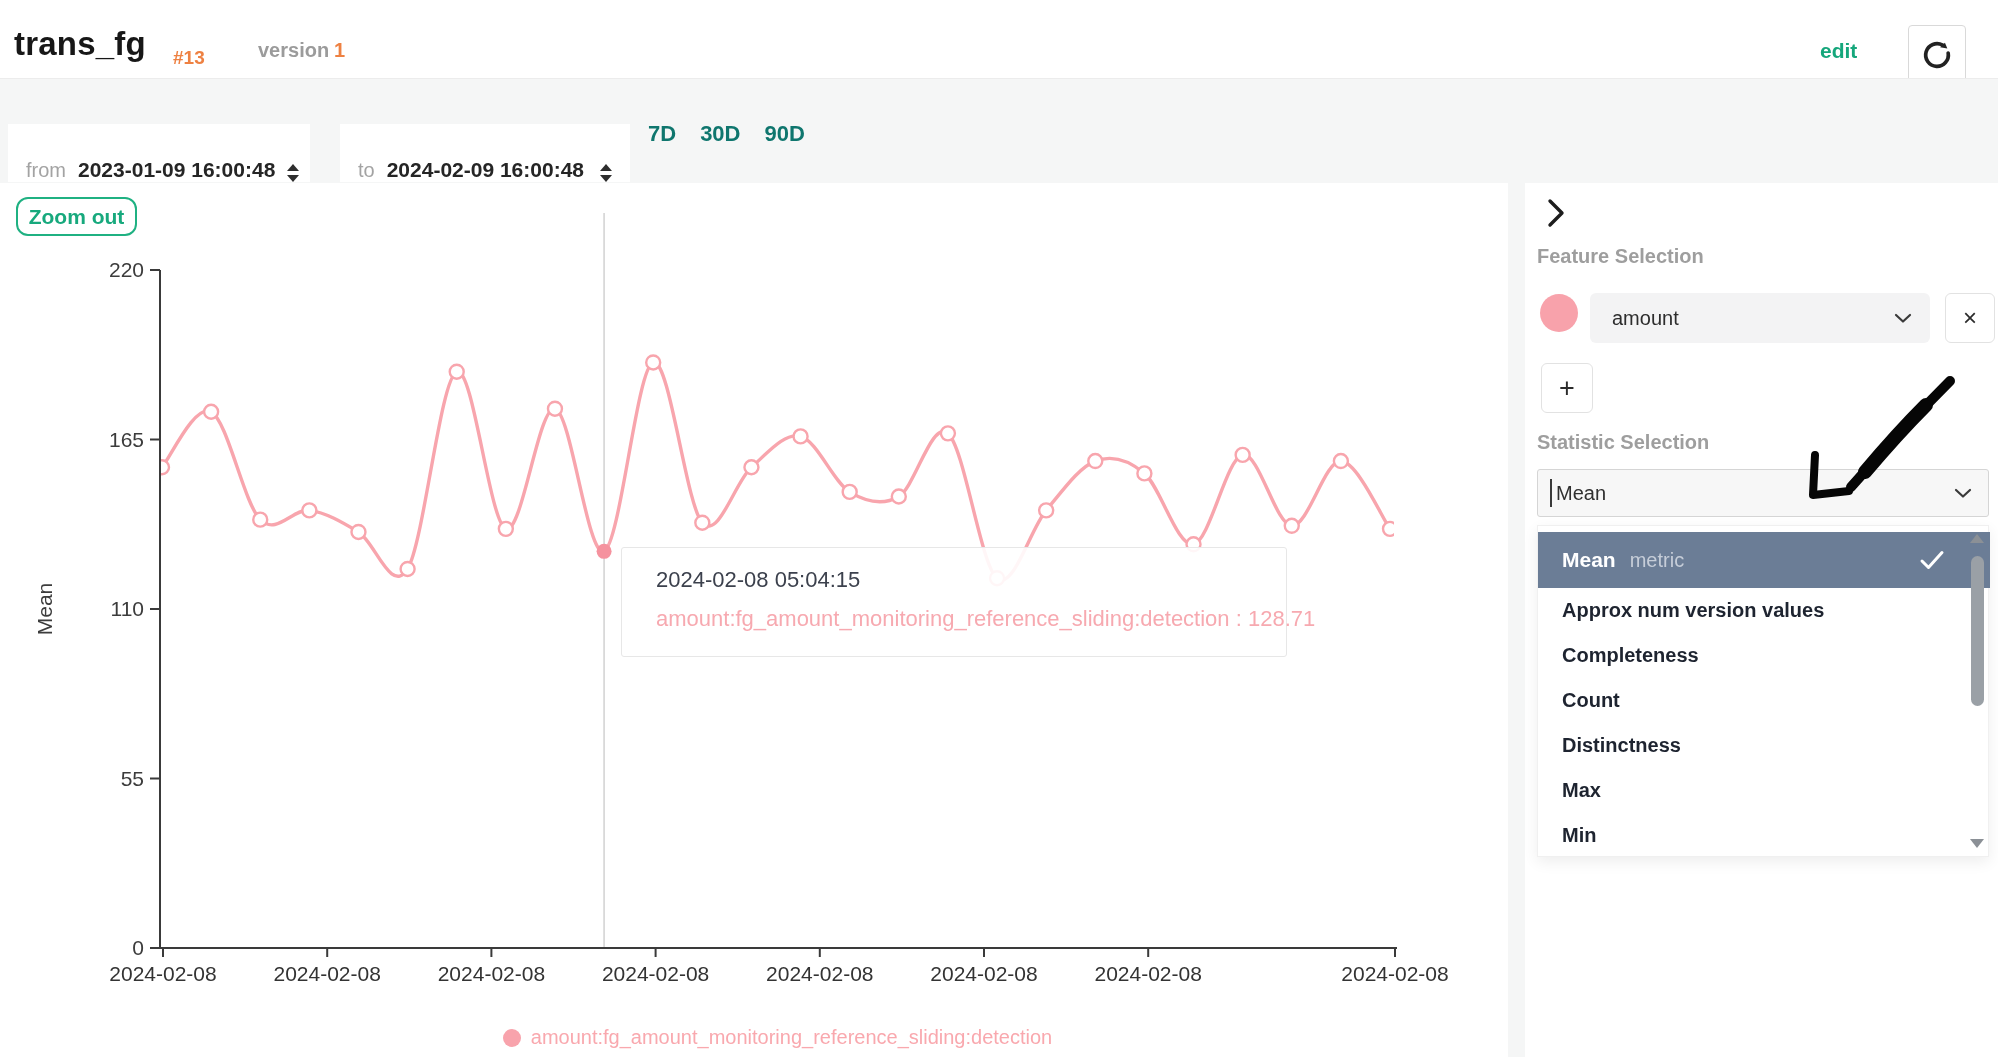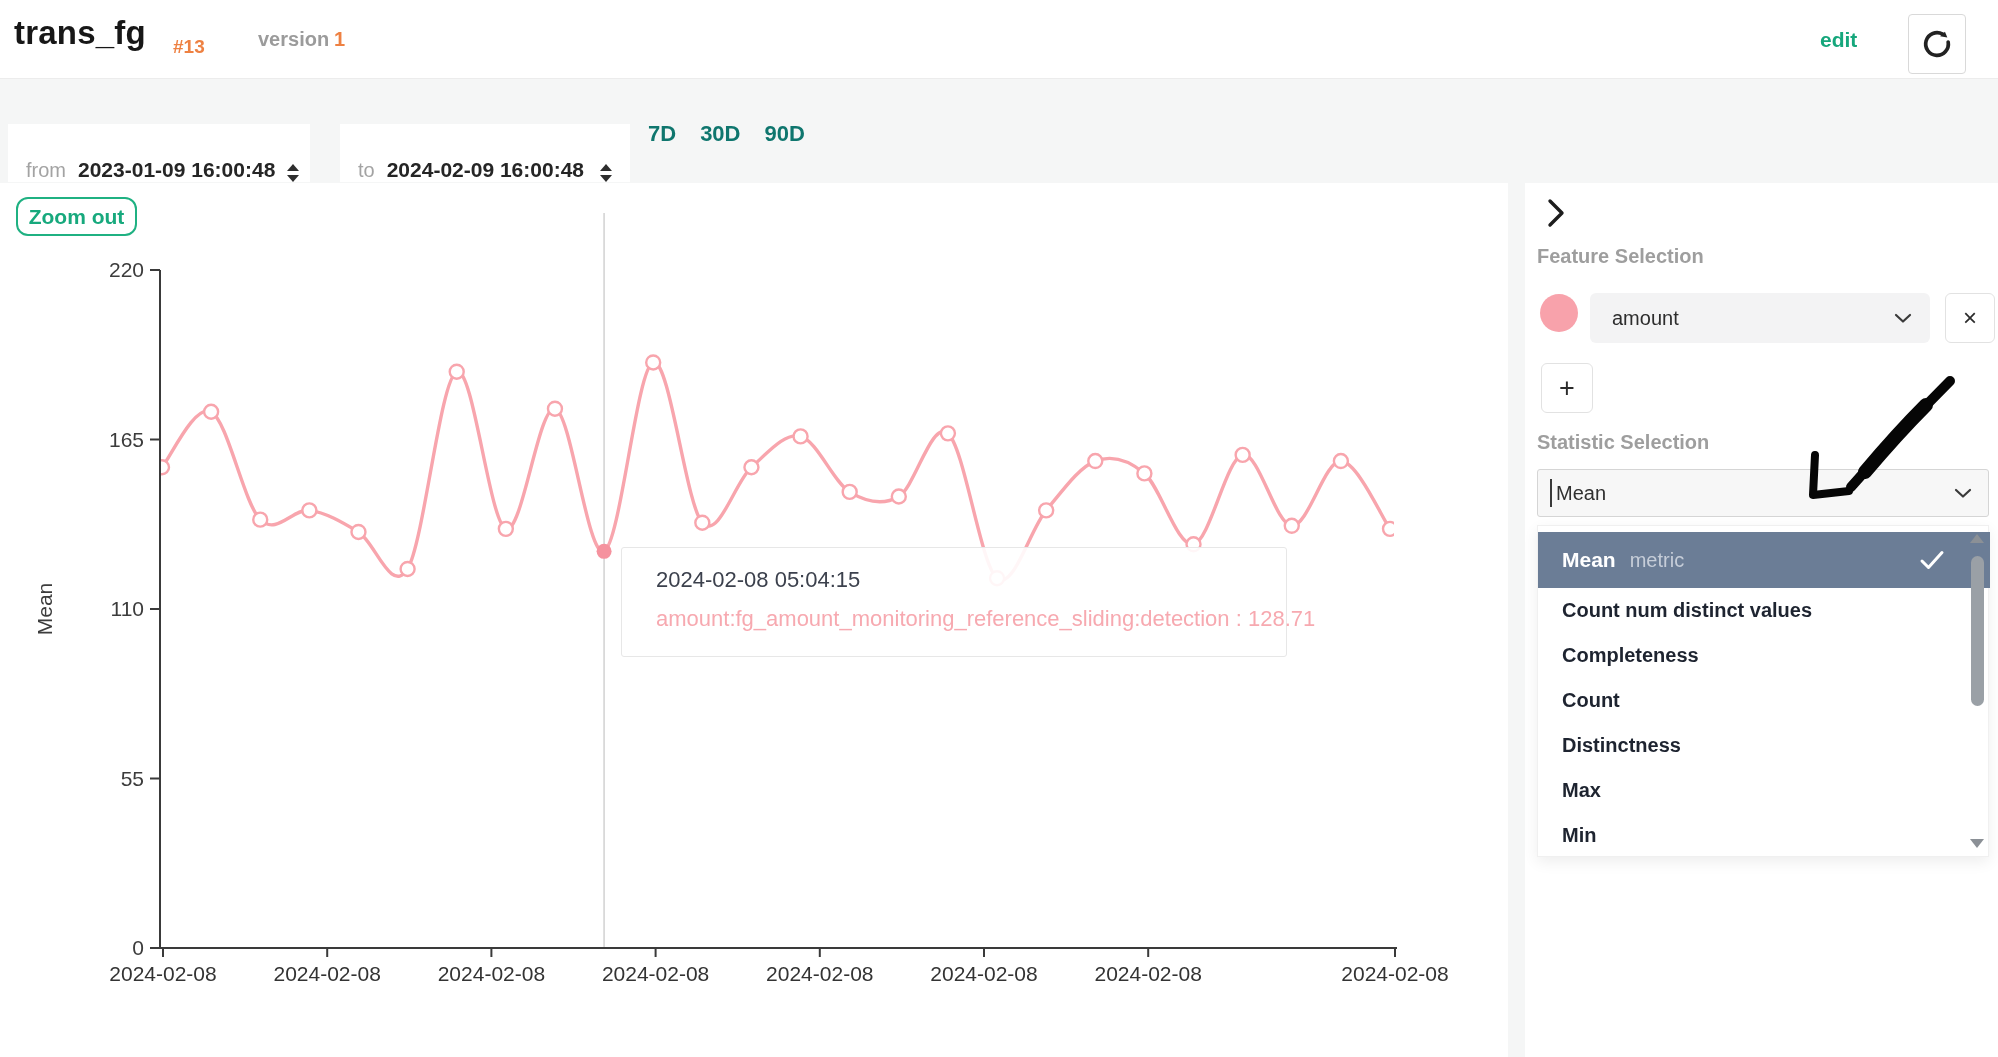--- a/index.html
+++ b/index.html
@@ -1,20 +1,20 @@
 <!DOCTYPE html>
 <html><head>
 <meta charset="utf-8">
 <style>
   * { margin:0; padding:0; box-sizing:border-box; }
   html,body { width:1998px; height:1057px; overflow:hidden; background:#fff;
     font-family:"Liberation Sans", sans-serif; color:#2b2b2b; }
 
   
-  .app-header { position:absolute; left:0; top:0; width:1744px; height:78px; background:#fff;padding-left:36px; }
+  .app-header { position:absolute; left:0; top:11px; width:1744px; height:78px; background:#fff;padding-left:36px; }
   .title { position:absolute; left:14px; top:14px; font-size:33px; font-weight:bold; color:#171717; letter-spacing:.2px; }
   .id-badge { position:absolute; left:173px; top:36px; font-size:19px; font-weight:bold; color:#ee8142; }
   .version-label { position:absolute; left:258px; top:28px; font-size:20px; font-weight:bold; color:#9b9b9b; }
   .version-value { position:absolute; left:334px; top:28px; font-size:20px; font-weight:bold; color:#ee8142; }
   .edit-link { position:absolute; left:1820px; top:28px; font-size:21px; font-weight:bold; color:#16a77c; cursor:pointer; }
   .refresh-btn { position:absolute; left:1908px; top:14px; width:58px; height:60px; background:#fff;
     border:1px solid #d9d9d9; border-radius:4px; display:flex; align-items:center; justify-content:center; cursor:pointer; }
 
   
   .page { position:absolute; left:0; top:78px; width:1998px; height:979px; background:#f5f6f6; border-top:1px solid #ececec; }
@@ -197,20 +197,24 @@
           <circle cx="1242.64" cy="271.9090909090909" r="7" fill="#fff" stroke="#f8a5ad" stroke-width="2.4"></circle>
           <circle cx="1291.76" cy="342.7909090909091" r="7" fill="#fff" stroke="#f8a5ad" stroke-width="2.4"></circle>
           <circle cx="1340.88" cy="278.0727272727273" r="7" fill="#fff" stroke="#f8a5ad" stroke-width="2.4"></circle>
           <circle cx="1390" cy="345.8727272727273" r="7" fill="#fff" stroke="#f8a5ad" stroke-width="2.4"></circle>
         </g>
       </svg>
     <div class="tooltip">
       <div class="tooltip-time">2024-02-08 05:04:15</div>
       <div class="tooltip-series">amount:fg_amount_monitoring_reference_sliding:detection : 128.71</div>
     </div>
+    <div class="legend">
+      <span class="legend-dot"></span>
+      <span class="legend-text">amount:fg_amount_monitoring_reference_sliding:detection</span>
+    </div>
   </div>
 
   <div class="side-panel">
     <div class="collapse-btn">
       <span style="display:flex;">
         <svg width="22" height="34" viewBox="0 0 22 34">
           <polyline points="5,5 17,17 5,29" fill="none" stroke="#1d1d1d" stroke-width="3.4" stroke-linecap="round" stroke-linejoin="round"></polyline>
         </svg>
       </span>
     </div>
@@ -245,21 +249,21 @@
       <div class="dd-selected">
         <span class="dd-selected-label">Mean</span>
         <span class="dd-selected-tag">metric</span>
         <span class="dd-check">
           <svg width="28" height="24" viewBox="0 0 28 24">
               <polyline points="4,13 10.5,19.5 24,4.5" fill="none" stroke="#fff" stroke-width="3" stroke-linecap="round" stroke-linejoin="round"></polyline>
             </svg>
         </span>
       </div>
       <div class="dd-items" id="dd-items">
-          <div class="dd-item">Count num distinct values</div>
+          <div class="dd-item">Approx num version values</div>
           <div class="dd-item">Completeness</div>
           <div class="dd-item">Count</div>
           <div class="dd-item">Distinctness</div>
           <div class="dd-item">Max</div>
           <div class="dd-item">Min</div>
         </div>
       <div class="dd-scrollbar">
         <span class="tri-up"></span>
         <span class="dd-scroll-thumb"></span>
         <span class="tri-down"></span>

